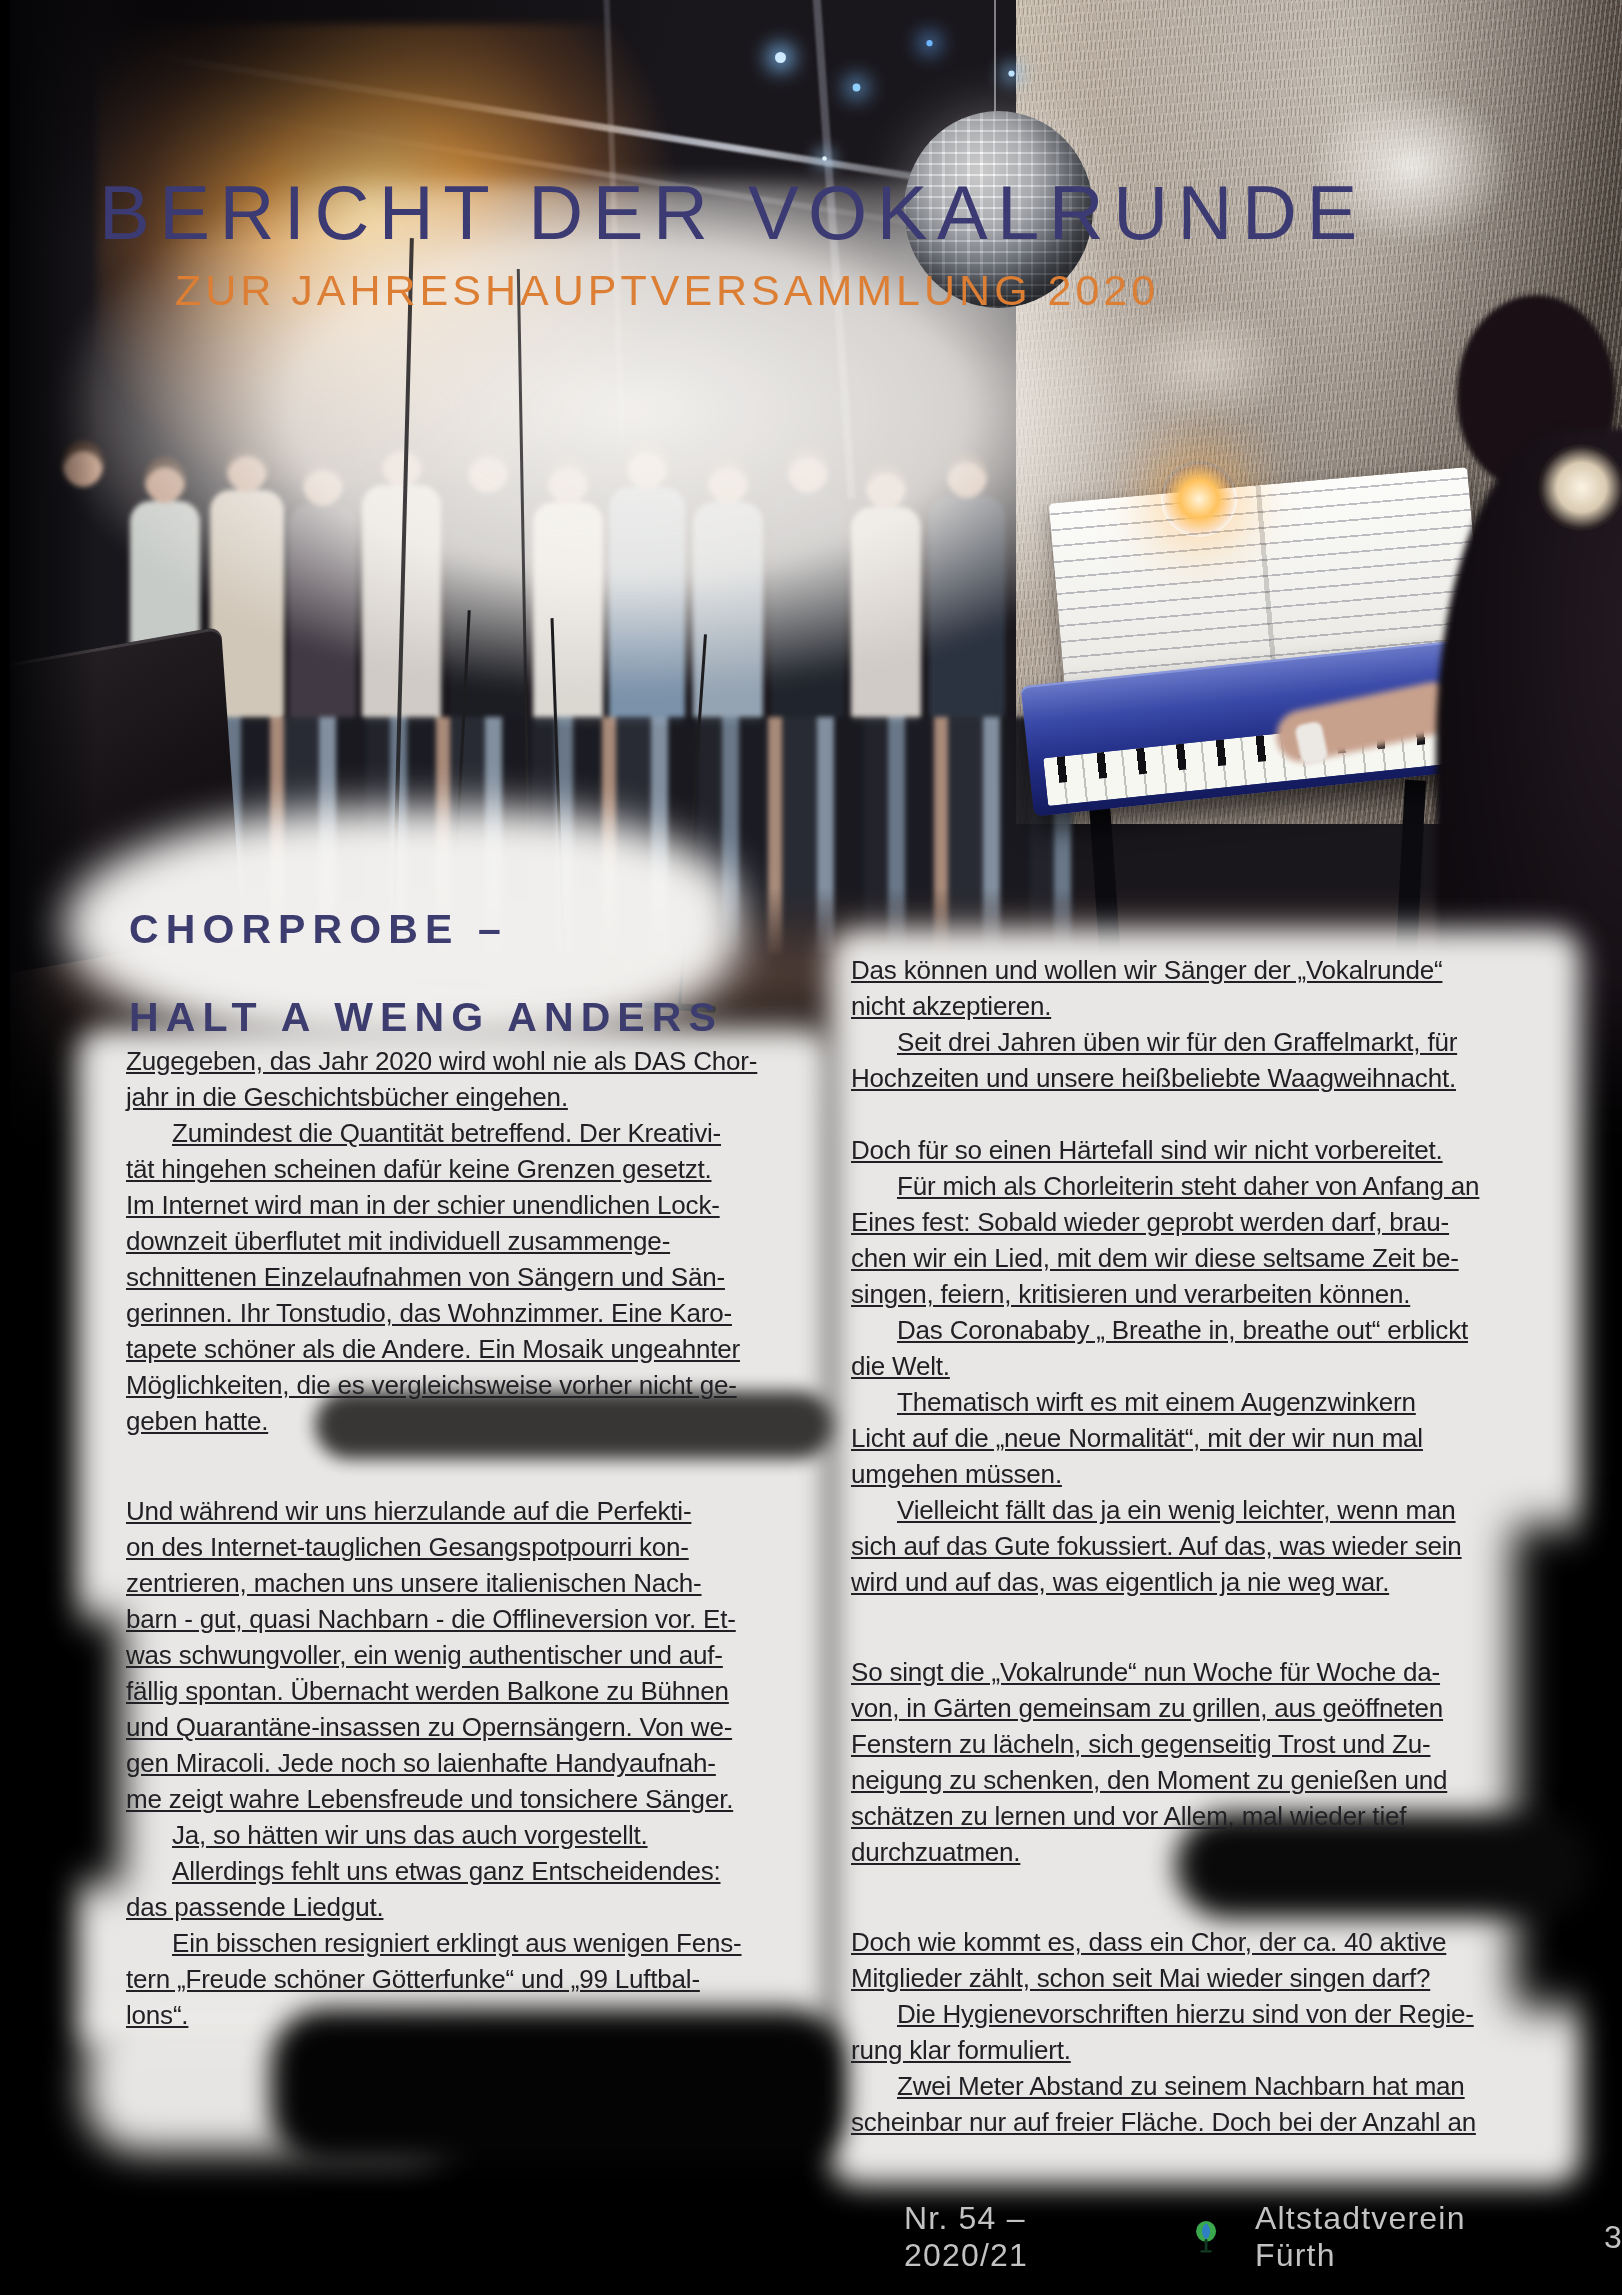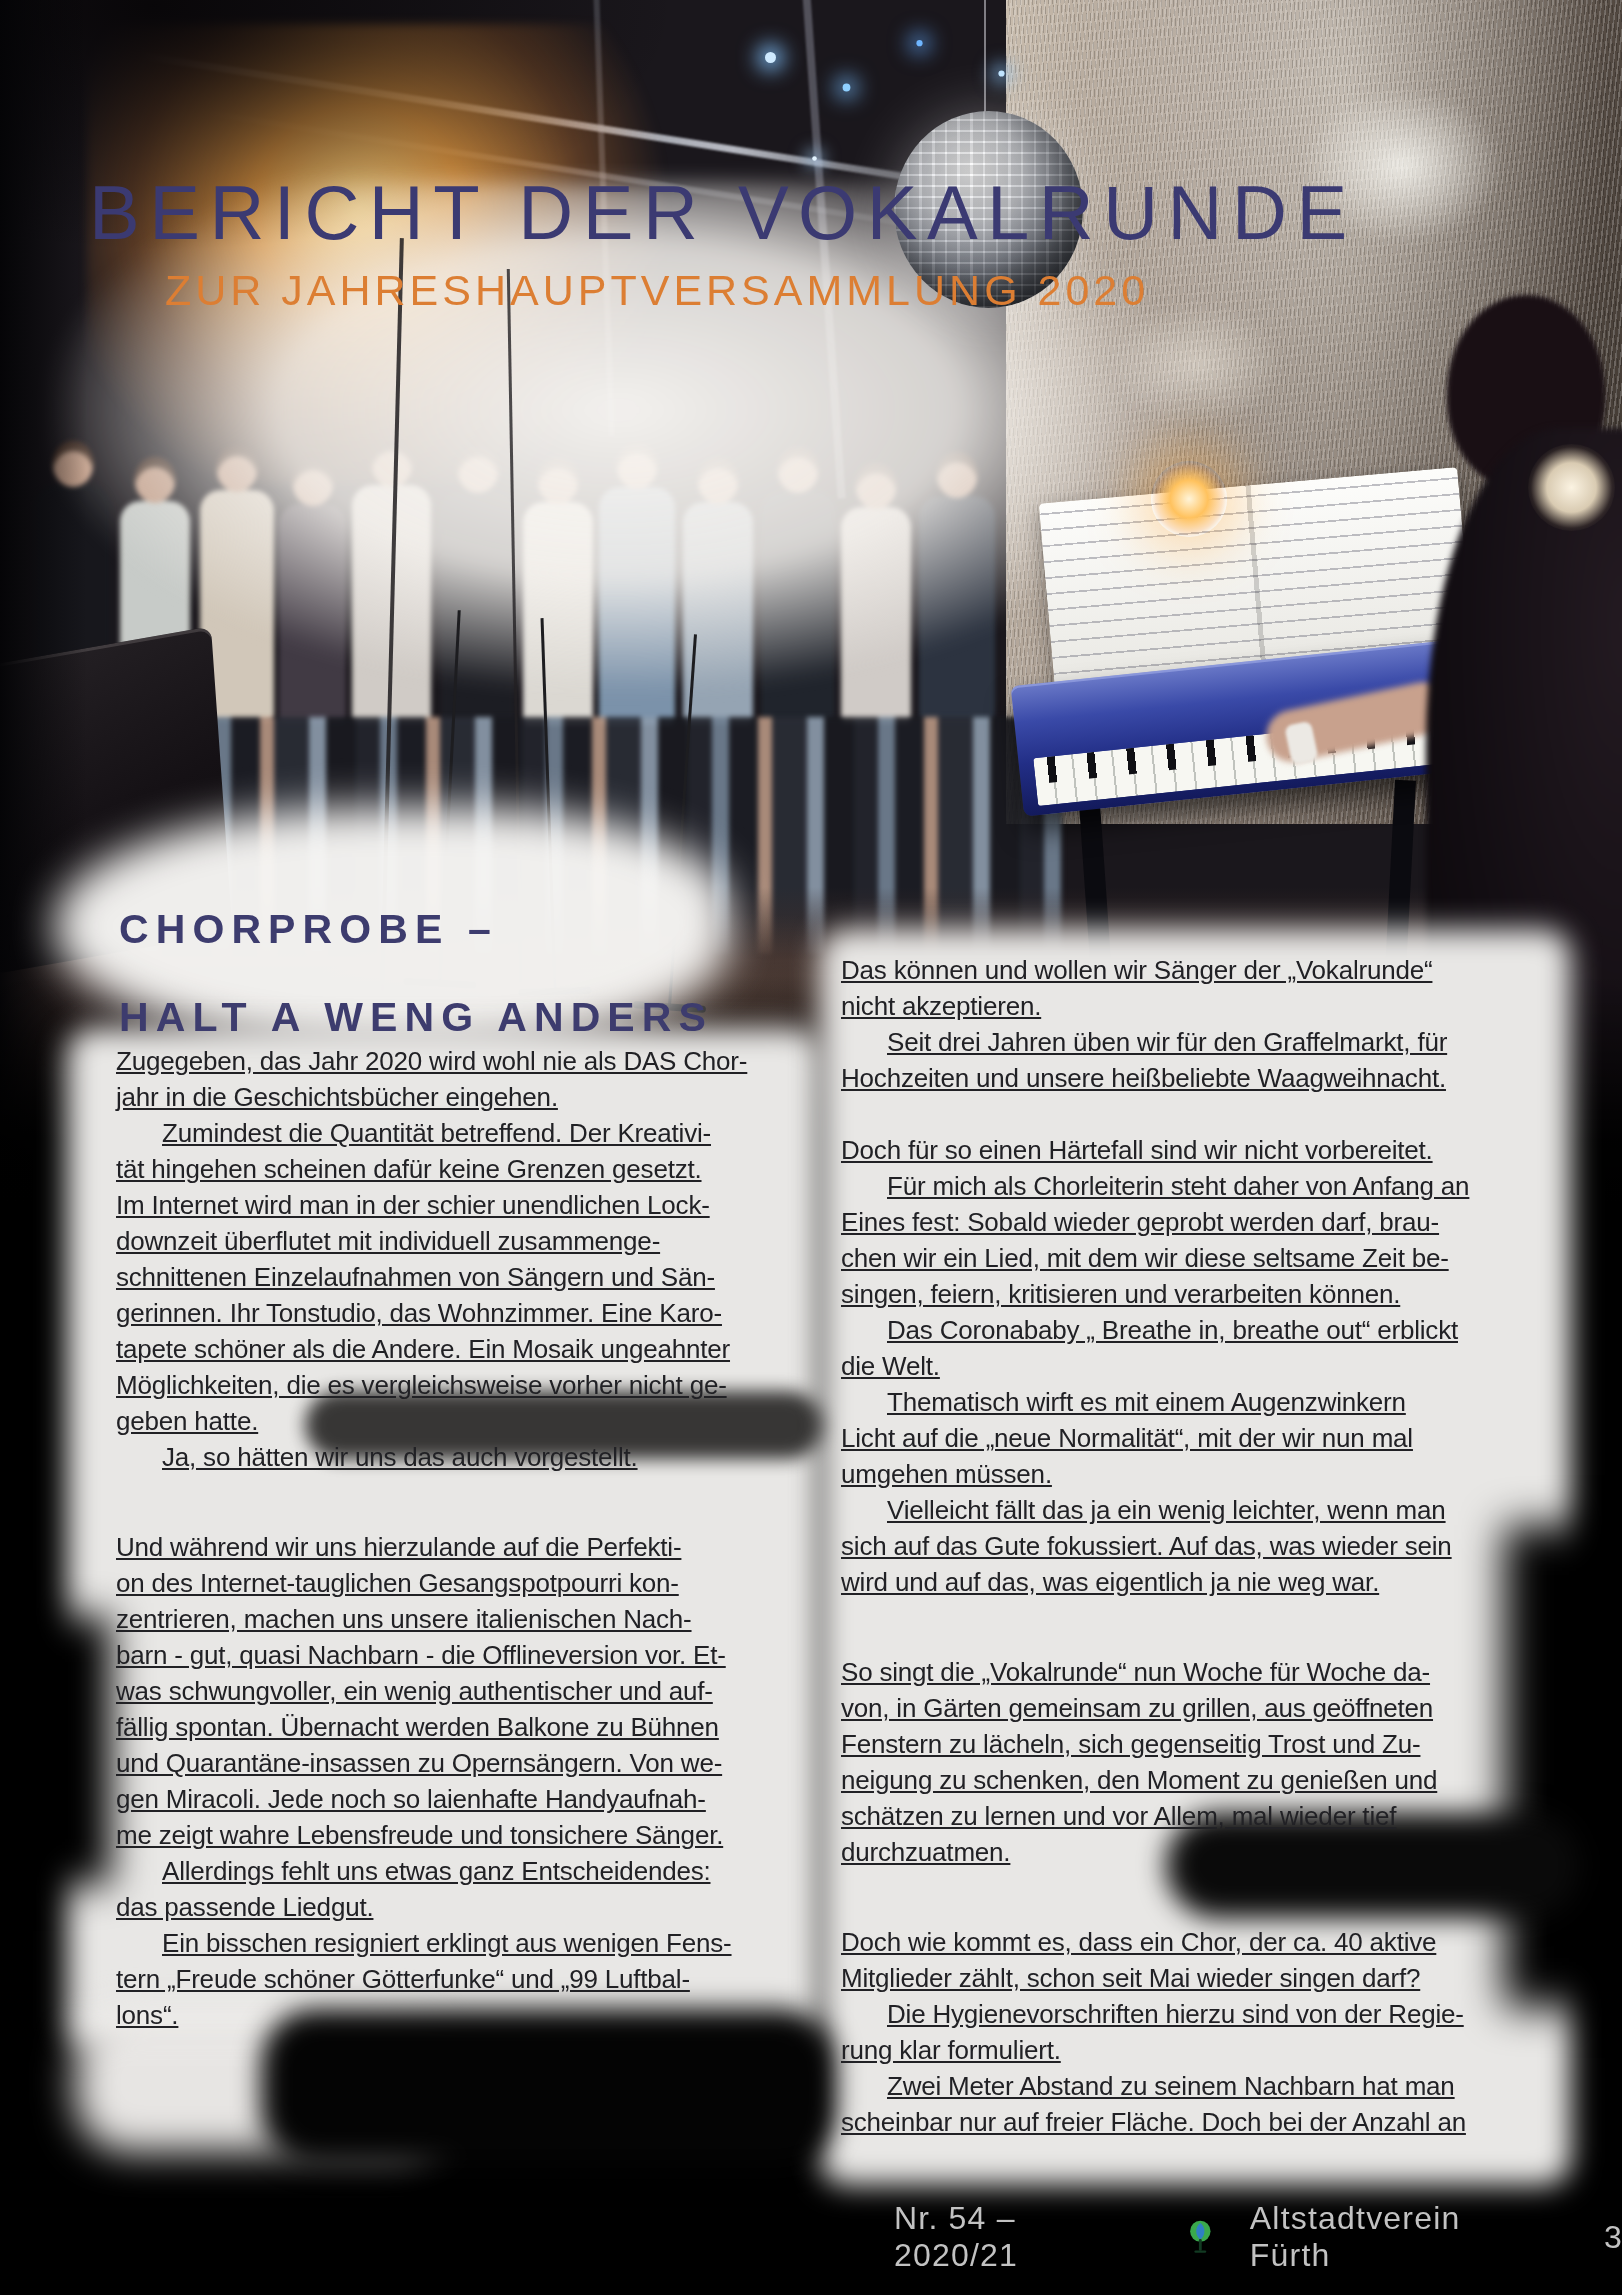--- a/index.html
+++ b/index.html
@@ -1,19 +1,19 @@
 <!DOCTYPE html>
 <html style="--page-background: #000000; --title-color: #3b3a72; --subtitle-color: #dc7e33; --heading-color: #3d3c6e; --body-text-color: #212125; --footer-text-color: #c2c2c2; --column-background: #e8e7e5; --logo-green: #3aa94d; --logo-blue: #2f7fc4; --logo-trunk: #123a22;font-size:12.7px"><head>
 <meta charset="utf-8">
 <style>
   html,body{margin:0;padding:0;}
   body{width:1623px;height:2295px;position:relative;overflow:hidden;
        background:var(--page-background,#000);
        font-family:"Liberation Sans",sans-serif;}
-  .abs{position:absolute;}
+  .abs{position:absolute;margin-left:10px;}
 
   
   .photo{left:0;top:0;width:1623px;height:1204px;background:#1a171c;overflow:hidden;z-index:1;}
   .photo *{position:absolute;}
   .left-band{left:0;top:0;width:87px;height:1204px;background:linear-gradient(90deg,rgba(4,4,6,.96),rgba(4,4,6,0));z-index:9;}
   .corner-dark{left:-95px;top:-111px;width:777px;height:364px;background:radial-gradient(ellipse at 32% 32%,rgba(8,6,8,.96),rgba(8,6,8,0) 70%);z-index:4;}
   .tinsel{left:1006px;top:0;width:616px;height:824px;
     background:
       repeating-linear-gradient(97deg,rgba(255,255,255,.20) 0 1.6px,rgba(255,255,255,0) 1.6px 4.8px),
       repeating-linear-gradient(84deg,rgba(0,0,0,.18) 0 0.8px,rgba(0,0,0,0) 0.8px 4px),
@@ -234,30 +234,30 @@
 jahr in die Geschichtsbücher eingehen.</p>
   <p class="para indent">Zumindest die Quantität betreffend. Der Kreativi-
 tät hingehen scheinen dafür keine Grenzen gesetzt.
 Im Internet wird man in der schier unendlichen Lock-
 downzeit überflutet mit individuell zusammenge-
 schnittenen Einzelaufnahmen von Sängern und Sän-
 gerinnen. Ihr Tonstudio, das Wohnzimmer. Eine Karo-
 tapete schöner als die Andere. Ein Mosaik ungeahnter
 Möglichkeiten, die es vergleichsweise vorher nicht ge-
 geben hatte.</p>
-  <p class="para indent">Ja, so hätten wir uns das auch vorgestellt.</p>
   <p class="para gap">Und während wir uns hierzulande auf die Perfekti-
 on des Internet-tauglichen Gesangspotpourri kon-
 zentrieren, machen uns unsere italienischen Nach-
 barn - gut, quasi Nachbarn - die Offlineversion vor. Et-
 was schwungvoller, ein wenig authentischer und auf-
 fällig spontan. Übernacht werden Balkone zu Bühnen
 und Quarantäne-insassen zu Opernsängern. Von we-
 gen Miracoli. Jede noch so laienhafte Handyaufnah-
 me zeigt wahre Lebensfreude und tonsichere Sänger.</p>
+  <p class="para indent">Ja, so hätten wir uns das auch vorgestellt.</p>
   <p class="para indent">Allerdings fehlt uns etwas ganz Entscheidendes:
 das passende Liedgut.</p>
   <p class="para indent">Ein bisschen resigniert erklingt aus wenigen Fens-
 tern „Freude schöner Götterfunke“ und „99 Luftbal-
 lons“.</p>
 </div>
 
 <div class="abs txt col col-right">
   <p class="para">Das können und wollen wir Sänger der „Vokalrunde“
 nicht akzeptieren.</p>

